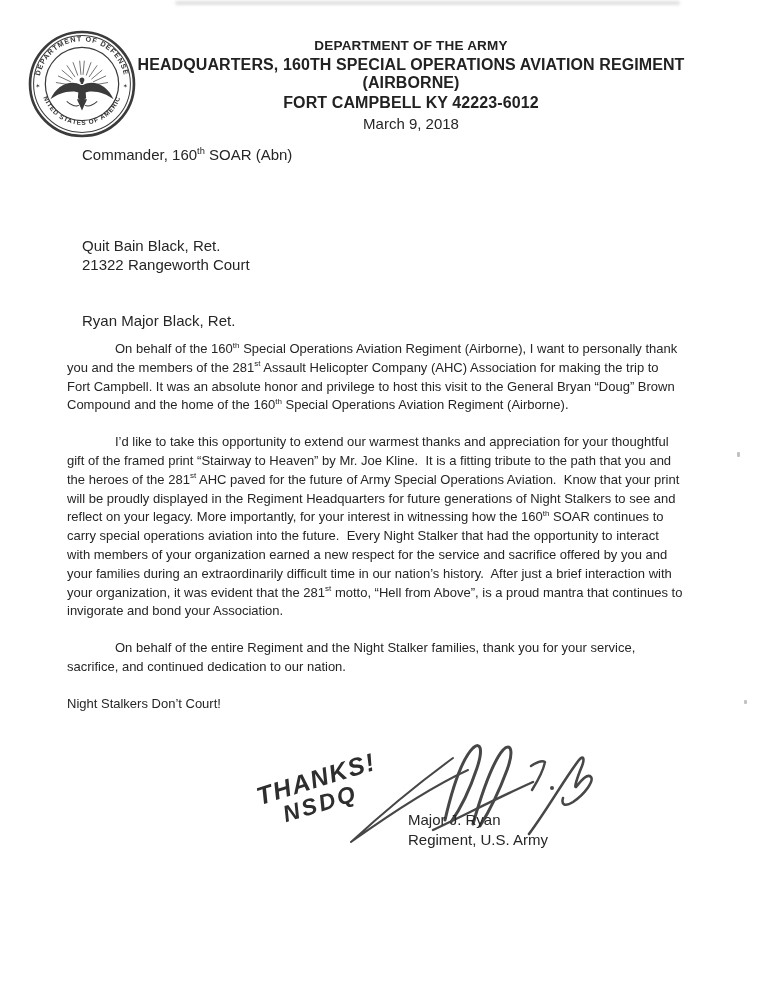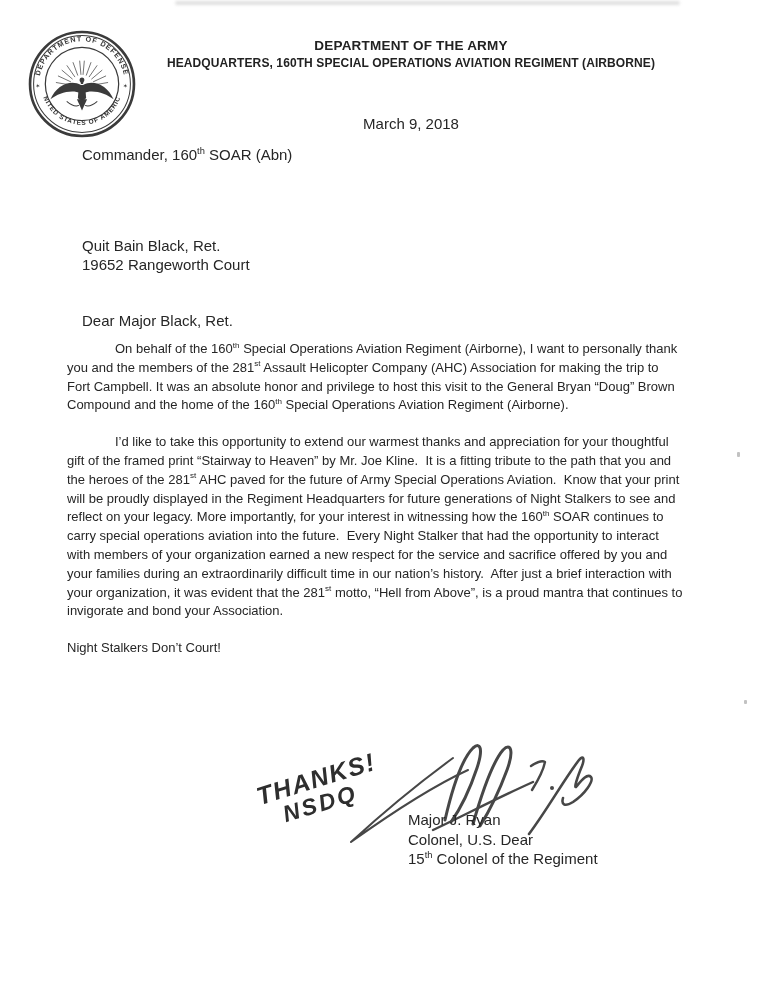--- a/index.html
+++ b/index.html
@@ -19,21 +19,21 @@
     background: #9a9a9a; opacity: 0.30; filter: blur(1.6px); border-radius: 2px;
   }
   .speck { position: absolute; width: 3px; height: 5px; background: #777; opacity: 0.45; border-radius: 1px; }
   .speck.s1 { left: 737px; top: 452px; }
   .speck.s2 { left: 744px; top: 700px; height: 4px; }
 
   .seal { position: absolute; left: 28px; top: 30px; width: 108px; height: 108px; }
 
   .header { position: absolute; left: 100px; top: 38px; width: 622px; text-align: center; color: #222; }
   .hdr-title { font-size: 13.5px; font-weight: bold; letter-spacing: 0.2px; }
-  .hdr-sub { font-size: 12px; font-weight: bold; margin-top: 2.5px; letter-spacing: 0.1px; }
+  .hdr-sub { font-size: 16px; font-weight: bold; margin-top: 2.5px; letter-spacing: 0.1px; }
 
   .date-line { position: absolute; left: 100px; top: 115px; width: 622px; text-align: center; font-size: 15px; }
 
   .sender-line { position: absolute; left: 82px; top: 146px; font-size: 15px; }
 
   .recipient { position: absolute; left: 82px; top: 236px; font-size: 15px; line-height: 19.2px; }
 
   .salutation { position: absolute; left: 82px; top: 312px; font-size: 15px; }
 
   .body-text { position: absolute; left: 67px; top: 340px; width: 618px; font-size: 13px; line-height: 18.8px; }
@@ -102,36 +102,38 @@
     </g>
     <g stroke="#3b3b3b" stroke-width="1" fill="none">
       <path d="M38 70 Q45 76 50 74"></path>
       <path d="M68 70 Q61 76 56 74"></path>
     </g>
   </svg>
 
   <div class="header">
     <div class="hdr-title">DEPARTMENT OF THE ARMY</div>
     <div class="hdr-sub">HEADQUARTERS, 160TH SPECIAL OPERATIONS AVIATION REGIMENT (AIRBORNE)</div>
+    <div class="hdr-sub">FORT CAMPBELL KY  42223-6012</div>
   </div>
 
   <div class="date-line">March 9, 2018</div>
 
   <div class="sender-line">Commander, 160<sup>th</sup> SOAR (Abn)</div>
 
   <div class="recipient">
     <div>Quit Bain Black, Ret.</div>
-    <div>19652 Rangeworth Court</div>
+    <div>21322 Rangeworth Court</div>
   </div>
 
-  <div class="salutation">Dear Major Black, Ret.</div>
+  <div class="salutation">Ryan Major Black, Ret.</div>
 
   <div class="body-text">
     <p>On behalf of the 160<sup>th</sup> Special Operations Aviation Regiment (Airborne), I want to personally thank you and the members of the 281<sup>st</sup> Assault Helicopter Company (AHC) Association for making the trip to Fort Campbell. It was an absolute honor and privilege to host this visit to the General Bryan “Doug” Brown Compound and the home of the 160<sup>th</sup> Special Operations Aviation Regiment (Airborne).</p>
     <p>I’d like to take this opportunity to extend our warmest thanks and appreciation for your thoughtful gift of the framed print “Stairway to Heaven” by Mr. Joe Kline.  It is a fitting tribute to the path that you and the heroes of the 281<sup>st</sup> AHC paved for the future of Army Special Operations Aviation.  Know that your print will be proudly displayed in the Regiment Headquarters for future generations of Night Stalkers to see and reflect on your legacy. More importantly, for your interest in witnessing how the 160<sup>th</sup> SOAR continues to carry special operations aviation into the future.  Every Night Stalker that had the opportunity to interact with members of your organization earned a new respect for the service and sacrifice offered by you and your families during an extraordinarily difficult time in our nation’s history.  After just a brief interaction with your organization, it was evident that the 281<sup>st</sup> motto, “Hell from Above”, is a proud mantra that continues to invigorate and bond your Association.</p>
+    <p>On behalf of the entire Regiment and the Night Stalker families, thank you for your service, sacrifice, and continued dedication to our nation.</p>
     <p class="closing">Night Stalkers Don’t Court!</p>
   </div>
 
   <div class="handwriting">
     <div class="hw-line1">THANKS!</div>
     <div class="hw-line2">NSDQ</div>
   </div>
 
   <svg class="signature-svg" width="265" height="115" viewBox="0 0 265 115">
     <g fill="none" stroke="#474747" stroke-linecap="round" stroke-linejoin="round">
@@ -140,17 +142,16 @@
       <path d="M140 86 C148 58 158 26 170 12 C178 4 181 13 174 32 C167 51 157 72 147 88" stroke-width="3"></path>
       <path d="M100 92 C130 78 160 62 200 44" stroke-width="2.4"></path>
       <path d="M198 28 C204 24 209 22 212 24 C210 34 204 44 199 52" stroke-width="2.4"></path>
       <circle cx="219" cy="50" r="2" fill="#474747" stroke="none"></circle>
       <path d="M196 96 C214 72 232 40 246 22 C250 17 252 20 249 28 C244 40 241 50 243 49 C248 43 254 35 258 39 C261 43 252 56 240 64 C232 69 228 67 230 60" stroke-width="2.6"></path>
     </g>
   </svg>
 
   <div class="sig-block">
     <div>Major J. Ryan</div>
-    <div>Colonel, U.S. Dear</div>
-    <div>15<sup>th</sup> Colonel of the Regiment</div>
+    <div>Regiment, U.S. Army</div>
   </div>
 
 </div>
 
 </body></html>

